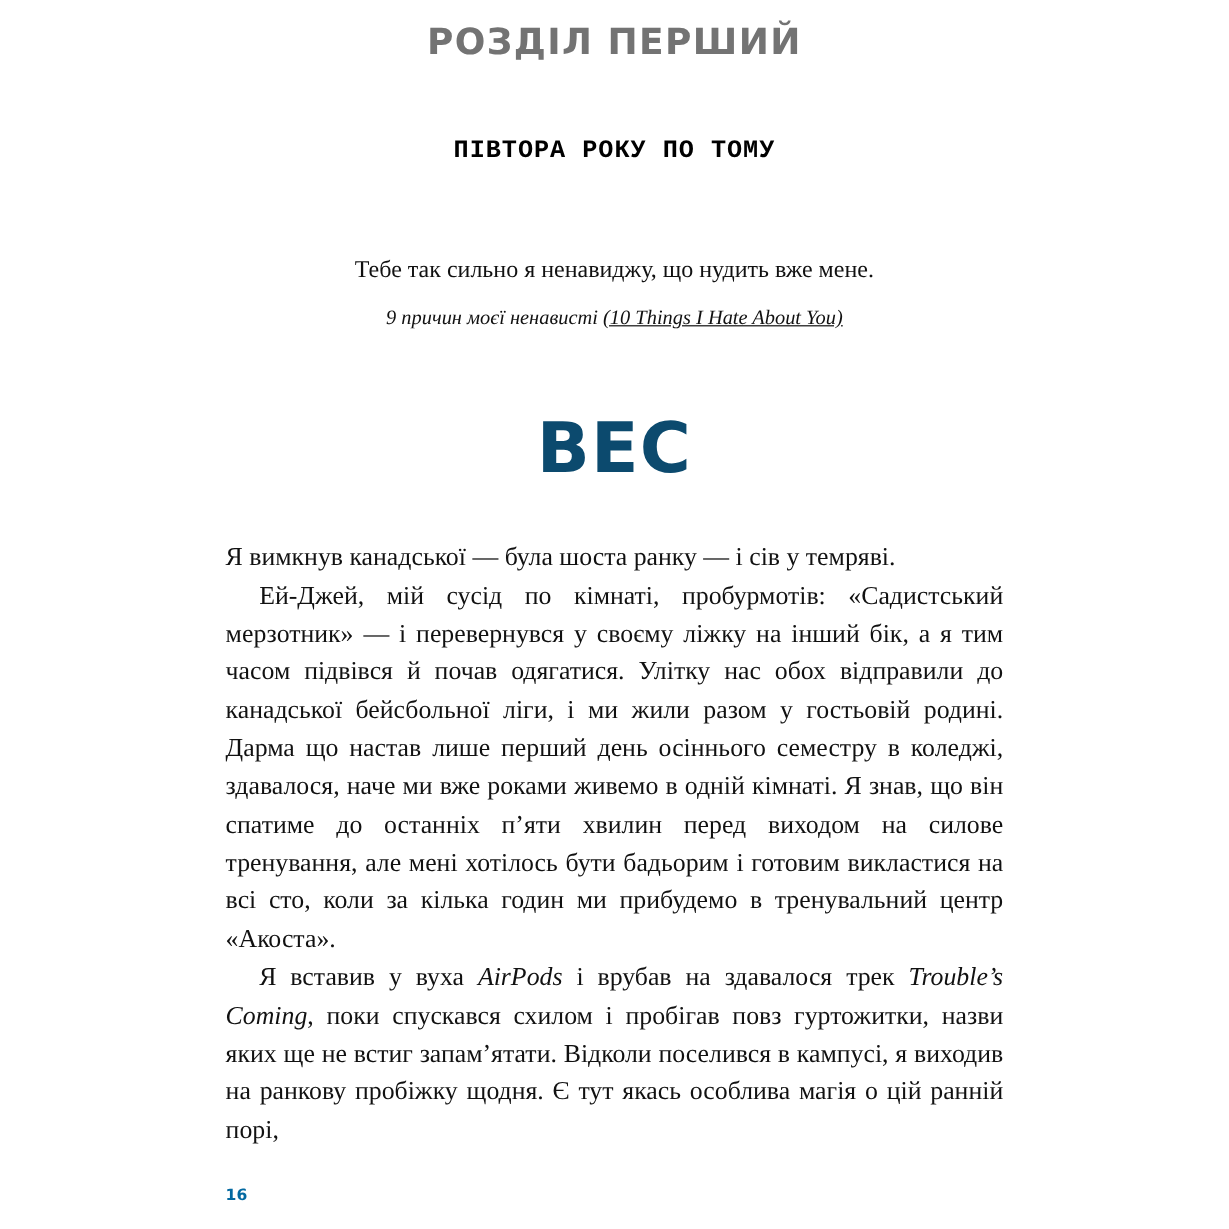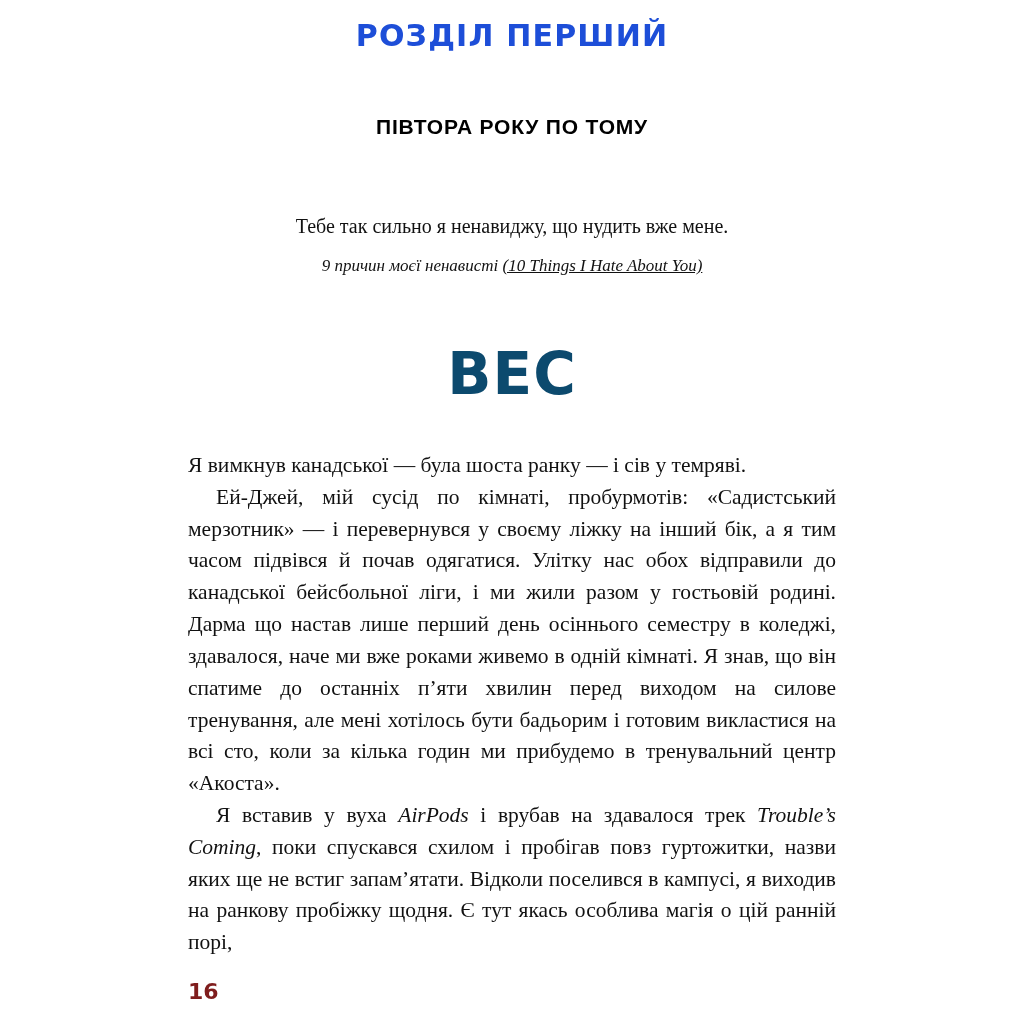--- a/index.html
+++ b/index.html
@@ -26,25 +26,25 @@
     margin: 0 auto;
     padding-top: 10px;
   }
   .chapter-label {
     text-align: center;
     font-family: "DejaVu Sans", sans-serif;
     font-weight: 700;
     font-size: 30px;
     letter-spacing: 1.2px;
     margin: 8px 0 0 0;
-    color: #1d4ed8;
+    color: #737373;
   }
   .chapter-sub {
     text-align: center;
-    font-family: Liberation Sans, sans-serif;
+    font-family: Liberation Mono, monospace;
     font-weight: 700;
     font-size: 21px;
     letter-spacing: 0.8px;
     margin: 62px 0 0 0;
     color: #000;
   }
   .epigraph {
     text-align: center;
     font-size: 20px;
     margin: 74px 0 0 0;
@@ -87,22 +87,22 @@
   }
   .body-text i {
     font-style: italic;
   }
   .folio {
     position: absolute;
     left: 188px;
     bottom: 20px;
     font-family: "DejaVu Sans", sans-serif;
     font-weight: 700;
-    font-size: 22px;
-    color: #7f1d1d;
+    font-size: 13px;
+    color: #0369a1;
   }
 </style>
 </head>
 <body>
 
 <div class="page">
   <div class="content">
 
     <h1 class="chapter-label">РОЗДІЛ ПЕРШИЙ</h1>
 

